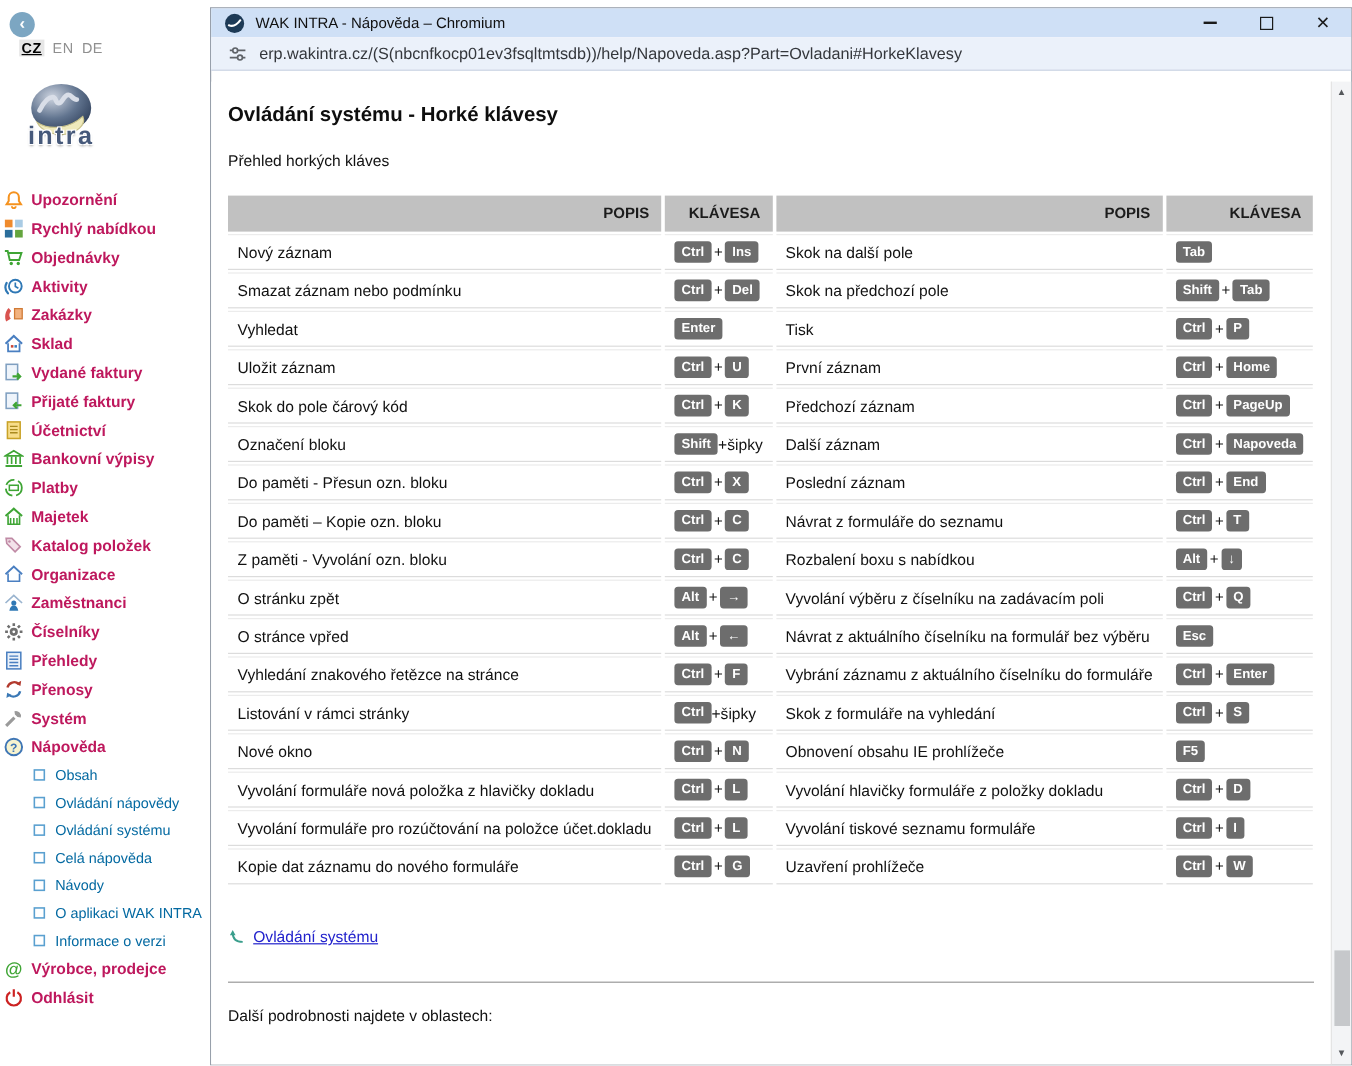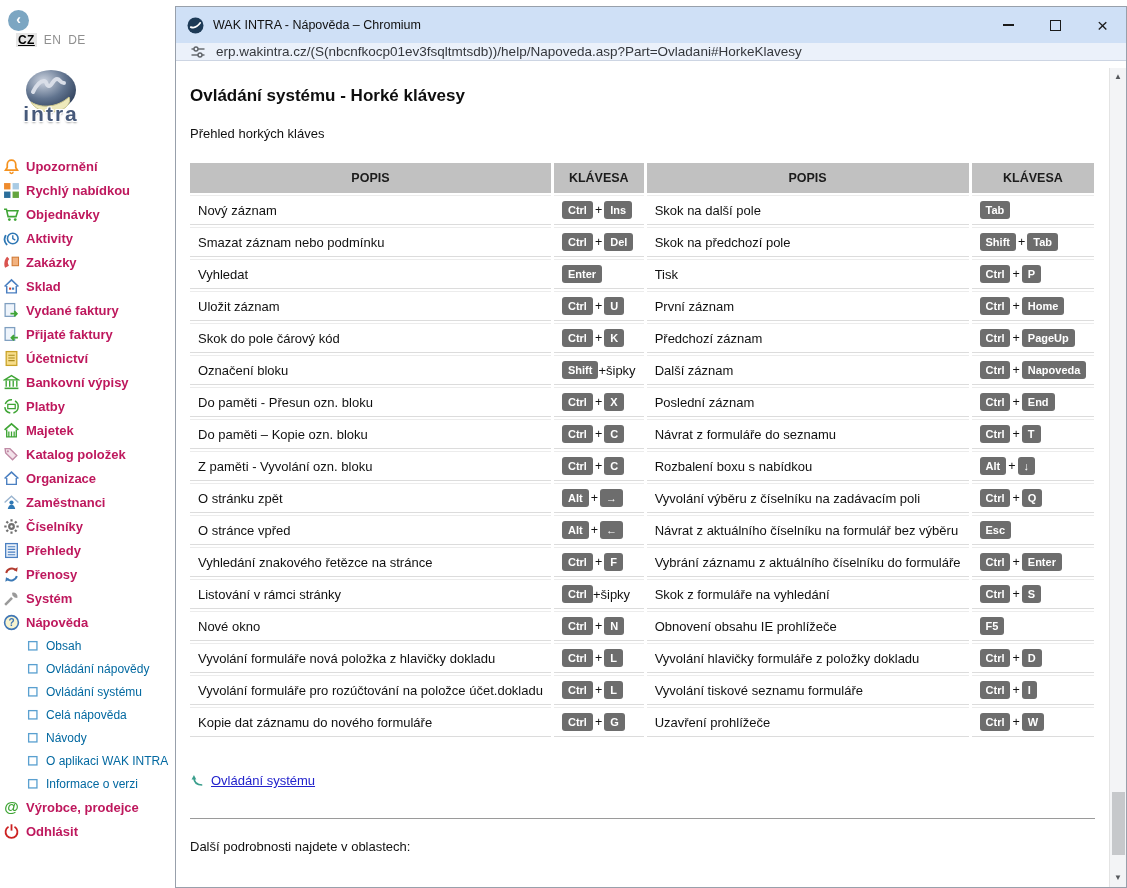--- a/index.html
+++ b/index.html
@@ -36,43 +36,43 @@
   .nav-item .ic { width: 17px; height: 17px; flex: 0 0 17px; }
   .ic svg { width: 100%; height: 100%; display: block; }
   .sub-item {
     display: flex; align-items: center; gap: 6px; height: 23px; padding-left: 26px;
     font-size: 12px; color: #0369a1; cursor: pointer; white-space: nowrap;
   }
   .sub-item .ic { width: 14px; height: 14px; flex: 0 0 14px; }
 
   
   .window { position: absolute; left: 175px; top: 6px; right: 0; bottom: 0; border: 1px solid #98a0ab; background: #fff; }
-  .titlebar { height: 36px; background: #cfe0f6; display: flex; align-items: center; gap: 9px; padding: 0 0 0 11px; }
+  .titlebar { height: 24px; background: #cfe0f6; display: flex; align-items: center; gap: 9px; padding: 0 0 0 11px; }
   .favicon { width: 17px; height: 17px; flex: 0 0 17px; }
   .favicon svg { width: 100%; height: 100%; display: block; }
   .title-text { font-size: 12.5px; color: #101010; }
   .win-controls { margin-left: auto; display: flex; height: 32px; }
   .win-btn { width: 47px; height: 32px; display: flex; align-items: center; justify-content: center; cursor: pointer; color: #1a1a1a; }
   .min-glyph { width: 11px; height: 2px; background: #1a1a1a; }
   .max-glyph { width: 11px; height: 11px; border: 1.5px solid #1a1a1a; }
   .close-glyph { font-size: 19px; line-height: 1; font-weight: normal; }
 
-  .urlbar { height: 18px; background: #ebf1fa; border-bottom: 1px solid #cdd5e3; display: flex; align-items: center; gap: 10px; padding: 0 14px; }
+  .urlbar { height: 28px; background: #ebf1fa; border-bottom: 1px solid #cdd5e3; display: flex; align-items: center; gap: 10px; padding: 0 14px; }
   .tune-icon { width: 16px; height: 16px; flex: 0 0 16px; }
   .tune-icon svg { width: 100%; height: 100%; display: block; }
   .url-text { font-size: 13.5px; color: #34373c; white-space: nowrap; }
 
   
   .content { position: absolute; top: 61px; left: 0; right: 17px; bottom: 0; background: #fff; padding: 18px 14px 0 14px; overflow: hidden; }
   .page-title { font-size: 17px; font-weight: bold; color: #0e0e0e; }
   .intro { margin-top: 20px; font-size: 13px; }
 
   table.shortcuts { margin-top: 20px; margin-left: -3px; border-collapse: separate; border-spacing: 3px 2px; table-layout: fixed; }
   table.shortcuts th {
-    background: #c1c1c1; font-size: 12.5px; font-weight: bold; text-align: center;
+    background: #c1c1c1; font-size: 12.5px; font-weight: bold; text-align: right;
     padding: 8px 10px; color: #1c1c1c; white-space: nowrap;
   }
   table.shortcuts td {
     font-size: 13px; padding: 0 8px; height: 30px; vertical-align: middle; white-space: nowrap;
     border-top: 1px solid #ececec; border-bottom: 1px solid #dcdcdc; background: #fff;
   }
   .key {
     display: inline-block; background: #6d6d6d; color: #fff; font-size: 11px; font-weight: bold;
     padding: 3px 6px; border-radius: 3px; line-height: 1.15; vertical-align: middle;
   }

